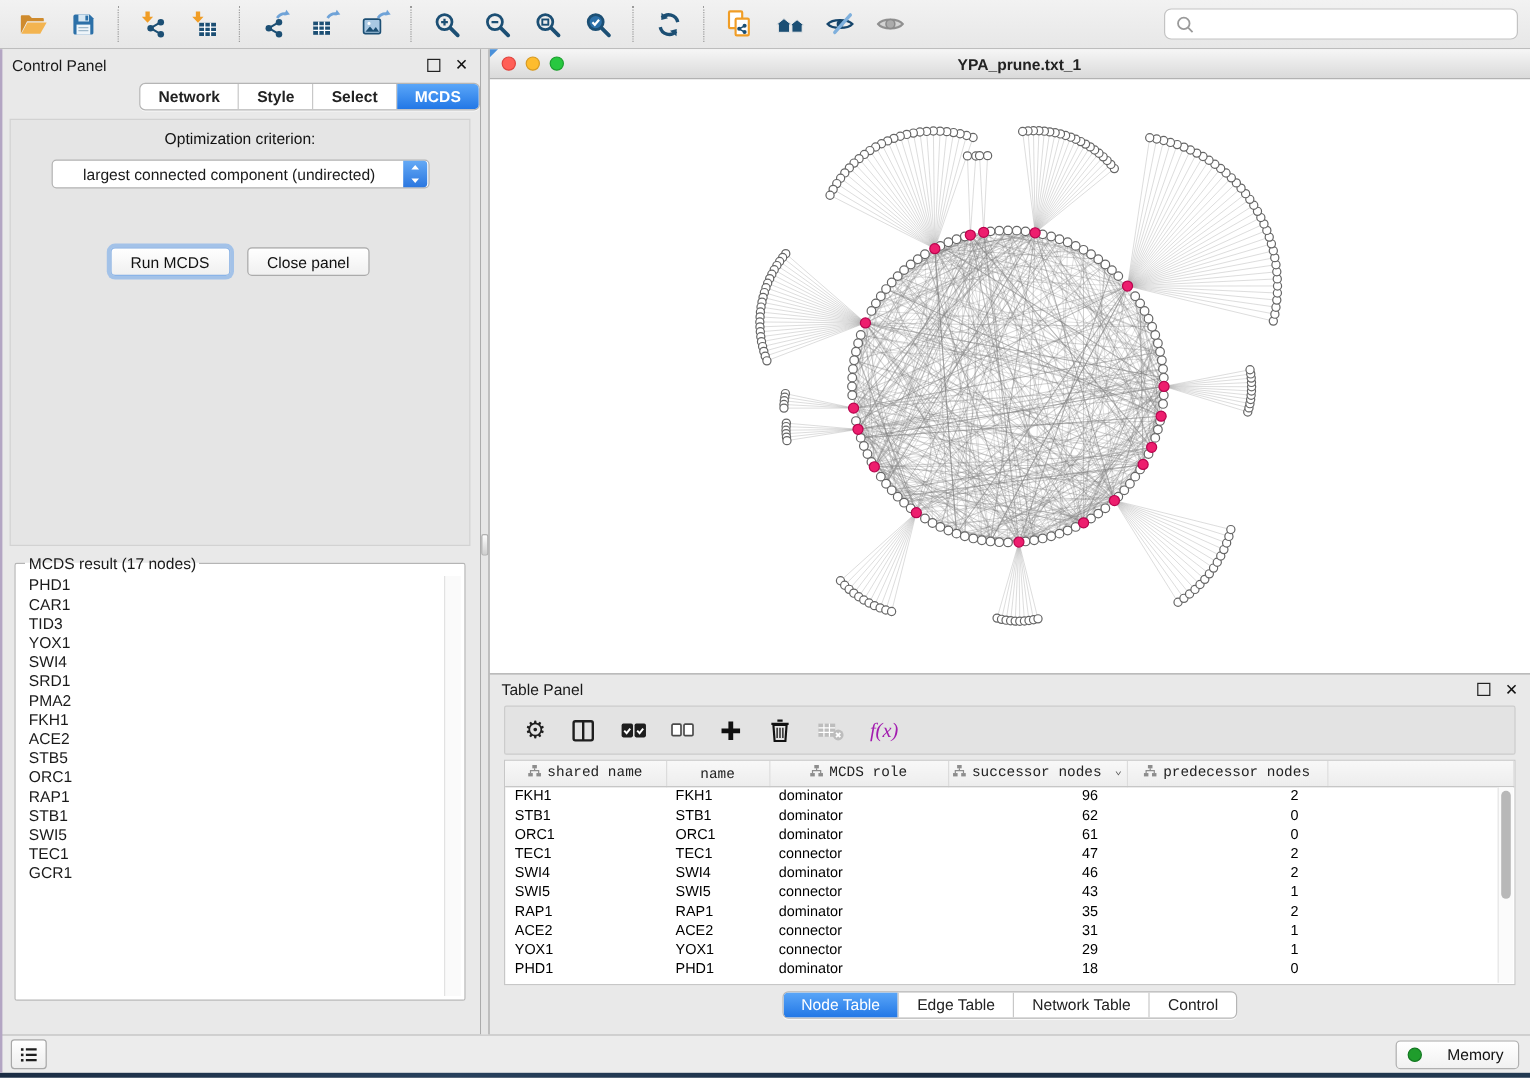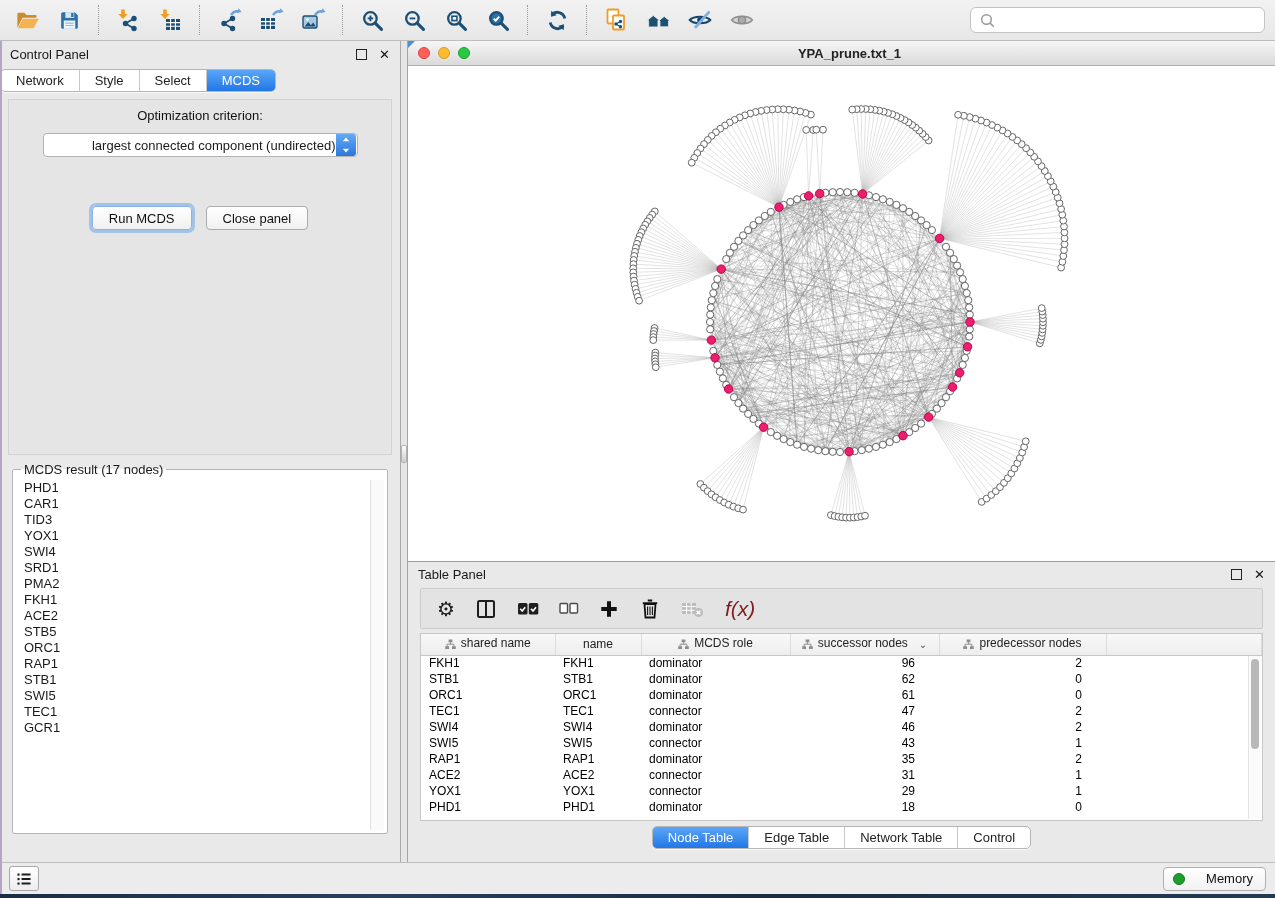--- a/index.html
+++ b/index.html
@@ -19,29 +19,29 @@
   .control-panel { position:absolute; left:0; top:41px; width:401px; bottom:36px; background:#e9e9e9; border-right:1px solid #ababab; overflow:hidden; }
   .splitter { position:absolute; left:401px; top:41px; width:7px; bottom:36px; background:#e6e6e6; border-right:1px solid #a5a5a5; z-index:4; }
   .splitter .grip { position:absolute; left:0; top:404px; width:6px; height:18px; background:linear-gradient(#fdfdfd,#cfcfcf); border:1px solid #b0b0b0; border-radius:2px; }
   .right-area { position:absolute; left:408px; top:41px; right:0; bottom:36px; display:flex; flex-direction:column; background:#e9e9e9; }
 
   
   .panel-header { height:26px; display:flex; align-items:center; padding:0 10px; font-size:13px; }
   .panel-header .sp { flex:1; }
   .mini-float { width:11px; height:11px; border:1.5px solid #222; display:inline-block; margin-right:12px; }
   .mini-close { font-weight:bold; font-size:13px; color:#111; }
-  .tabbar { text-align:left; margin-top:2px; }
+  .tabbar { text-align:right; margin-top:2px;font-weight:bold; }
   .seg { display:inline-flex; border:1px solid #b5b5b5; border-radius:5px; background:#fff; overflow:hidden; font-size:13px; box-shadow:0 1px 0 rgba(255,255,255,.7); }
   .seg .tab { padding:3px 15px; border-right:1px solid #c8c8c8; color:#222; }
   .seg .tab:last-child { border-right:none; }
   .seg .tab.selected { background:linear-gradient(#5aa6f8,#2277e6); color:#fff; }
   .mcds-pane { margin:7px 8px 0; height:356px; background:#e5e5e5; border:1px solid #d2d2d2; text-align:center; }
   .opt-label { margin-top:8px; font-size:13px; color:#111; }
   .selectbox { margin:10px auto 0; width:315px; height:24px; background:#fff; border:1px solid #b3b3b3; border-radius:4px; display:flex; align-items:center; position:relative; }
-  .selectbox .val { flex:1; text-align:right; font-size:13px; padding-left:3px; }
+  .selectbox .val { flex:1; text-align:center; font-size:13px; padding-left:3px; }
   .selectbox .stepper { width:20px; height:22px; margin-right:1px; border-radius:0 3px 3px 0; background:linear-gradient(#64a9f5,#2b77e0); display:flex; align-items:center; justify-content:center; }
   .btn-row { margin-top:13px; display:flex; justify-content:center; gap:14px; }
   .mac-btn { height:24px; padding:0 16px; font-size:13px; font-family:inherit; background:linear-gradient(#ffffff,#f0f0f0); border:1px solid #ababab; border-radius:4px; color:#111;margin-top:36px; }
   .mac-btn.focus { border-color:#8ab4e8; box-shadow:0 0 0 3px rgba(110,165,235,.55); }
   .result-box { margin:7px 12px 0; height:372px; border:1px solid #b5b5b5; border-radius:2px; padding:3px; position:relative; background:#fff; }
   .result-box legend { font-size:13px; padding:0 3px; margin-left:5px; background:transparent; }
   .mcds-list { position:absolute; left:3px; right:17px; top:3px; bottom:3px; background:#fff; overflow:hidden; font-size:13px; }
   .mcds-item { line-height:16px; padding-left:8px; }
   .mcds-scroll { position:absolute; right:3px; top:3px; bottom:3px; width:14px; background:#fafafa; border-left:1px solid #e2e2e2; }
 
@@ -53,25 +53,25 @@
   .lights { position:absolute; left:10px; top:6px; display:flex; gap:8px; }
   .light { width:12px; height:12px; border-radius:50%; }
   .net-canvas { flex:1; background:#fff; overflow:hidden; }
 
   
   .table-panel { flex:1; display:flex; flex-direction:column; background:#e9e9e9; overflow:hidden; }
   .tp-header { height:25px; display:flex; align-items:center; padding:4px 10px; font-size:13px; }
   .tp-toolbar { margin:1px 12px 0; height:41px; background:#e3e3e3; border:1px solid #cccccc; border-radius:2px; display:flex; align-items:center; gap:20px; padding:0 16px; }
   .tp-toolbar .ticon { display:flex; align-items:center; justify-content:center; background:none; border:none; }
   .gear-glyph { font-size:20px; color:#1e1e1e; line-height:1; }
-  .fx-glyph { font-family:Liberation Sans, sans-serif; font-style:italic; font-size:21px; color:#7f1d1d; }
+  .fx-glyph { font-family:Liberation Serif, serif; font-style:italic; font-size:17px; color:#a21caf; }
   .tp-tablebox { margin:4px 12px 0; background:#fff; border:1px solid #c7c7c7; position:relative; height:188px; overflow:hidden; }
   table.nt { border-collapse:collapse; table-layout:fixed; width:100%; font-size:12px; }
   table.nt th { height:21px; font-weight:normal; font-size:12px; color:#222; background:linear-gradient(#f8f8f8,#ededed); border-right:1px solid #dcdcdc; border-bottom:1px solid #c6c6c6; white-space:nowrap; overflow:hidden; }
-  .thwrap { display:inline-flex; align-items:flex-end; gap:5px; }
+  .thwrap { display:inline-flex; align-items:flex-start; gap:5px;font-family:Liberation Mono, monospace; }
   .thchev { color:#555; font-size:10px; margin-left:6px; }
   table.nt td { height:16px; padding:0 8px; white-space:nowrap; overflow:hidden; color:#000; }
   table.nt td.num { text-align:right; padding-right:24px; }
   .tp-vscroll { position:absolute; right:1px; top:22px; bottom:1px; width:13px; background:#fbfbfb; border-left:1px solid #e4e4e4; }
   .tp-vscroll .thumb { position:absolute; left:2px; right:2px; top:3px; height:90px; background:#b8b8b8; border-radius:5px; }
   .tp-tabs { text-align:center; margin-top:5px; }
 
   
   .statusbar { position:absolute; left:0; right:0; bottom:4px; height:32px; background:#ececec; border-top:1px solid #bdbdbd; display:flex; align-items:center; justify-content:space-between; padding:0 9px; }
   .sq-btn { width:30px; height:25px; background:linear-gradient(#ffffff,#ededed); border:1px solid #a8a8a8; border-radius:3px; display:flex; align-items:center; justify-content:center; }

